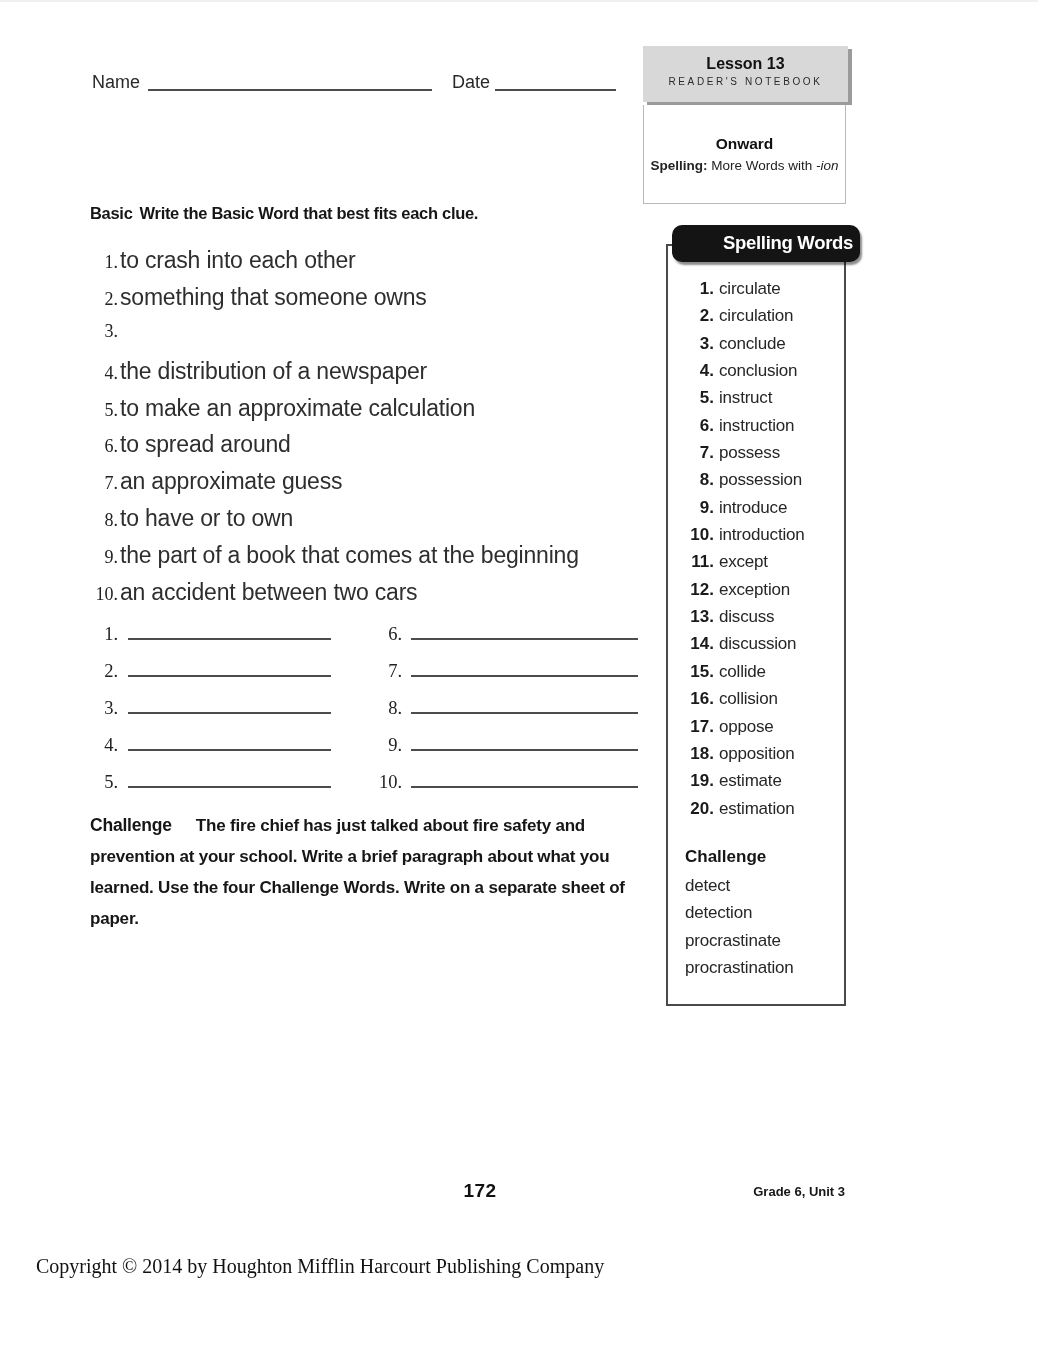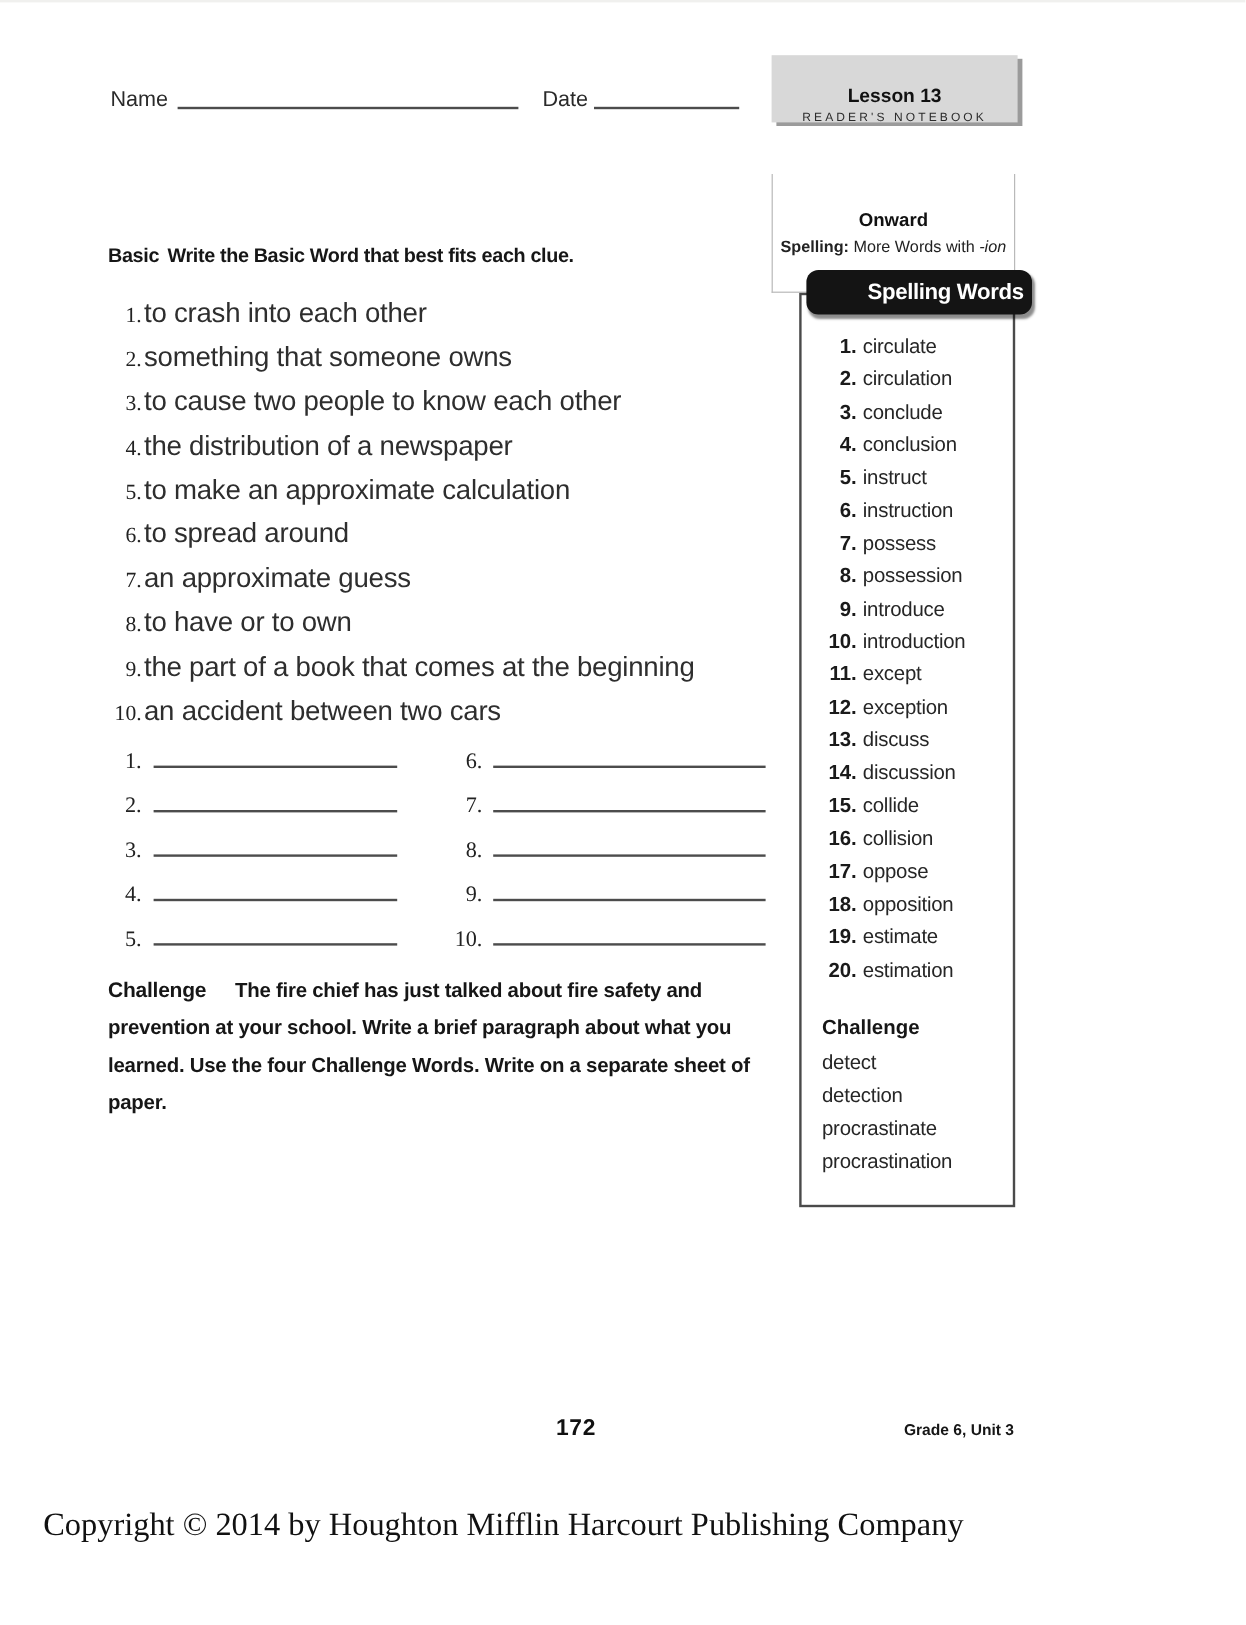--- a/index.html
+++ b/index.html
@@ -48,24 +48,24 @@
   .answer-col.right .blank-num { flex: 0 0 24px; }
   .blank-line { border-bottom: 2.5px solid #4c4c4c; height: 21px; }
   .answer-col.left .blank-line { width: 203px; margin-left: 10px; }
   .answer-col.right .blank-line { width: 227px; margin-left: 9px; }
 
   
   .challenge { position: absolute; left: 90px; top: 808px; width: 540px; font-size: 17px; font-weight: 700; letter-spacing: -0.2px; line-height: 31px; color: #161616; }
   .challenge .challenge-label { font-size: 17.5px; margin-right: 24px; }
 
   
-  .lesson-header { position: absolute; left: 643px; top: 44px; width: 205px; height: 56px; background: #d8d8d8; box-shadow: 4px 3px 0 #9b9b9b; text-align: center; padding-top: 26px; }
+  .lesson-header { position: absolute; left: 643px; top: 44px; width: 205px; height: 56px; background: #d8d8d8; box-shadow: 4px 3px 0 #9b9b9b; text-align: center; padding-top: 9px; }
   .lesson-title { font-size: 16px; font-weight: 700; color: #111; }
   .lesson-sub { font-size: 10px; letter-spacing: 2.6px; color: #2b2b2b; margin-top: 3px; }
-  .lesson-info { position: absolute; left: 643px; top: 103px; width: 203px; height: 99px; background: #fff; border: 1px solid #b9b9b9; border-top: none; text-align: center; padding-top: 30px; margin-top: 40px; }
+  .lesson-info { position: absolute; left: 643px; top: 103px; width: 203px; height: 99px; background: #fff; border: 1px solid #b9b9b9; border-top: none; text-align: center; padding-top: 30px; }
   .story-title { font-size: 15.5px; font-weight: 700; color: #111; }
   .story-spelling { font-size: 13.5px; color: #222; margin-top: 5px; }
   .story-spelling .bold { font-weight: 700; }
   .story-spelling .ital { font-style: italic; }
 
   
   .spelling-box { position: absolute; left: 666px; top: 242px; width: 180px; height: 762px; border: 2px solid #4a4a4a; background: #fff; }
   .spelling-pill { position: absolute; left: 672px; top: 223px; width: 188px; height: 37px; background: #141414; border-radius: 10px; box-shadow: 2px 3px 2px rgba(0,0,0,0.45); color: #ffffff; font-size: 18.5px; font-weight: 700; text-align: center; line-height: 36px; letter-spacing: -0.3px; padding-left: 44px; }
   .word-list { position: absolute; left: 666px; top: 277px; width: 180px; }
   .word-row { display: flex; align-items: baseline; height: 27.35px; font-size: 17px; }
@@ -74,21 +74,21 @@
   .sidebar-challenge { position: absolute; left: 685px; top: 845px; width: 155px; }
   .sidebar-challenge-title { font-size: 17px; font-weight: 700; color: #161616; height: 29px; }
   .sidebar-challenge-word { font-size: 17px; color: #262626; height: 27.3px; letter-spacing: -0.2px; }
 
   
   .footer-left { position: absolute; left: 92px; top: 1182px; }
   .footer-section { font-size: 13px; font-weight: 700; letter-spacing: -0.2px; color: #161616; }
   .footer-copy { font-size: 10px; color: #333; margin-top: 5px; }
   .footer-page { position: absolute; left: 430px; top: 1178px; width: 100px; text-align: center; font-size: 19px; font-weight: 700; letter-spacing: 0.5px; color: #111; }
   .footer-grade { position: absolute; left: 645px; top: 1182px; width: 200px; text-align: right; font-size: 13px; font-weight: 700; color: #161616; }
-  .bottom-copyright { position: absolute; left: 36px; top: 1253px; font-family: "Liberation Serif", serif; font-size: 27px; color: #111; }
+  .bottom-copyright { position: absolute; left: 36px; top: 1253px; font-family: "Liberation Serif", serif; font-size: 20px; color: #111; }
 </style>
 </head>
 <body>
 
 <div class="page">
 
   <div class="name-date-row">
     <span class="nd-label name-label">Name</span>
     <span class="nd-line name-line"></span>
     <span class="nd-label date-label">Date</span>
@@ -117,21 +117,20 @@
     <div class="clue-row">
         <span class="clue-num">1.</span>
         <span class="clue-text">to crash into each other</span>
       </div>
     <div class="clue-row">
         <span class="clue-num">2.</span>
         <span class="clue-text">something that someone owns</span>
       </div>
     <div class="clue-row">
         <span class="clue-num">3.</span>
-        <span class="clue-text">to cause two people to know each other</span>
       </div>
     <div class="clue-row">
         <span class="clue-num">4.</span>
         <span class="clue-text">the distribution of a newspaper</span>
       </div>
     <div class="clue-row">
         <span class="clue-num">5.</span>
         <span class="clue-text">to make an approximate calculation</span>
       </div>
     <div class="clue-row">

